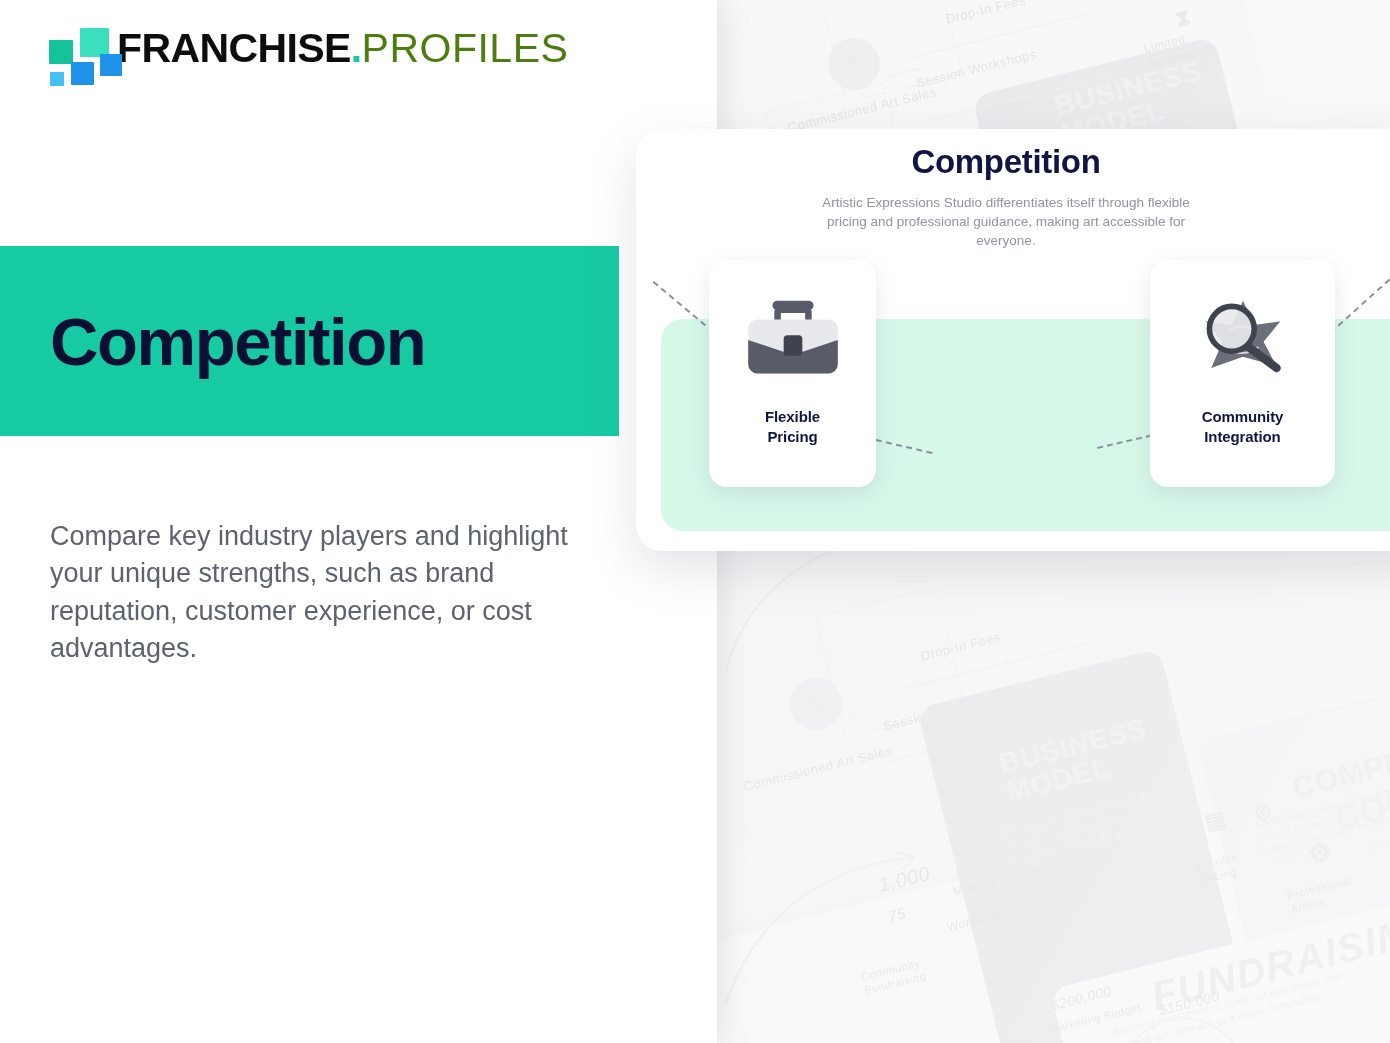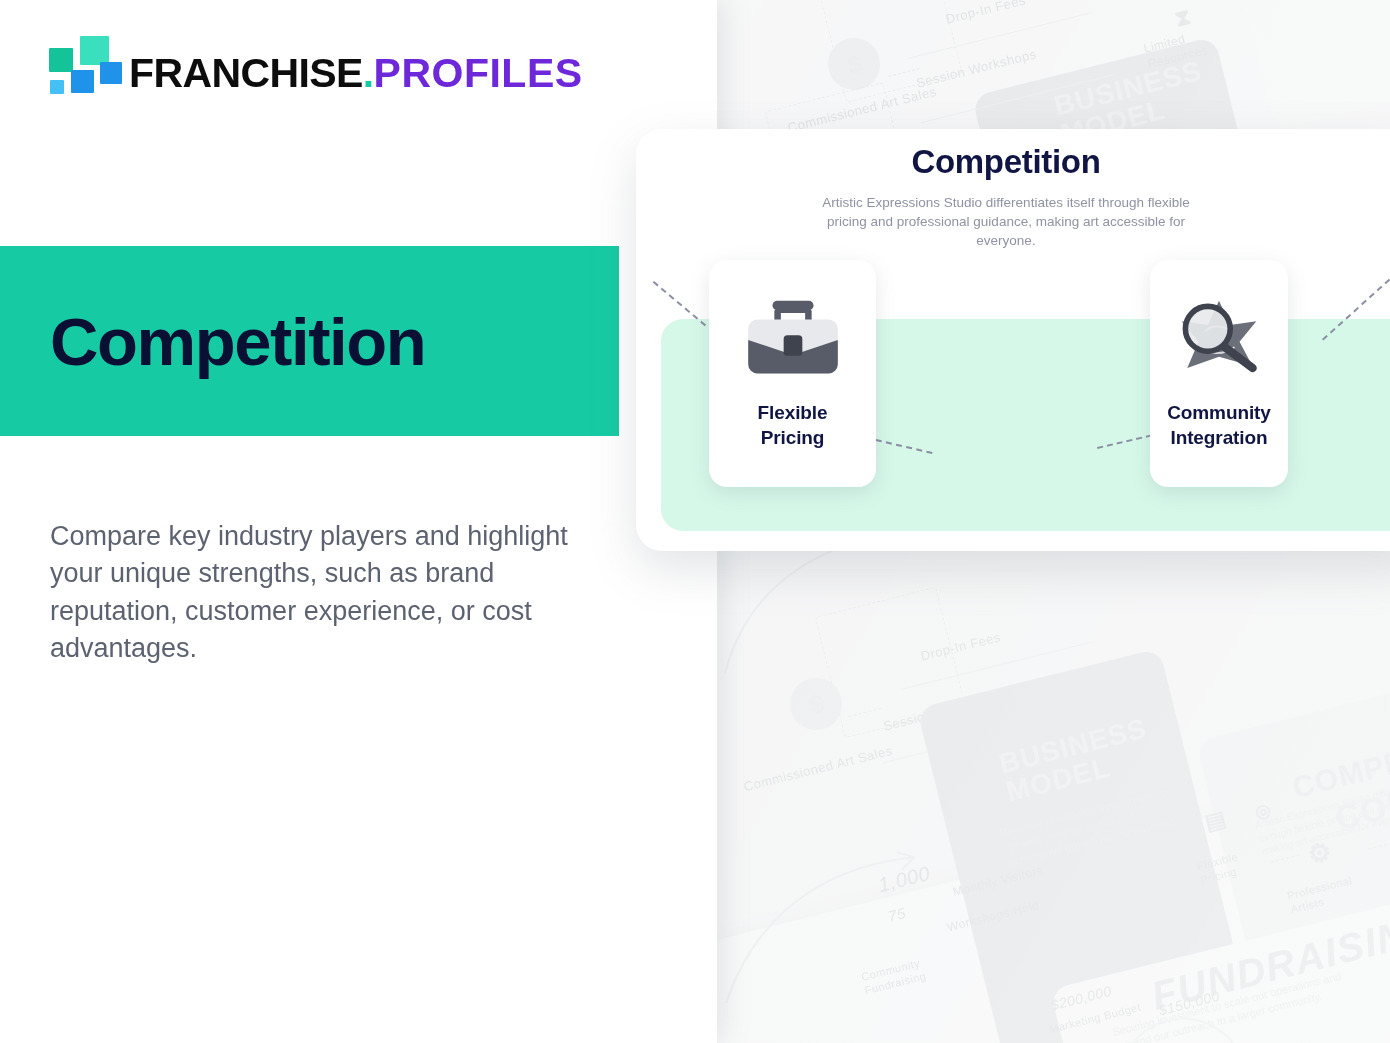--- a/index.html
+++ b/index.html
@@ -105,24 +105,24 @@
     left: 0; top: 0;
     width: 717px;
     height: 1043px;
     background: #ffffff;
     box-shadow: 6px 0 26px rgba(130,138,146,0.18);
   }
 
   
   .logo {
     position: absolute;
-    left: 47px; top: 36px;
+    left: 47px; top: 28px;
     display: flex;
-    align-items: flex-end;
-    gap: 20px;
+    align-items: flex-start;
+    gap: 8px;
   }
   .logo-mark {
     position: relative;
     width: 62px; height: 58px;
   }
   .logo-mark i {
     position: absolute;
     display: block;
     border-radius: 1px;
   }
@@ -135,21 +135,21 @@
   .logo-text {
     display: flex;
     align-items: baseline;
     font-size: 41px;
     line-height: 1;
     letter-spacing: -0.6px;
     white-space: nowrap;
   }
   .logo-bold { font-weight: 700; color: #0d0d0d; }
   .logo-dot  { font-weight: 700; color: #19c9a3; }
-  .logo-thin { font-weight: 700; color: #6d28d9; letter-spacing: 0.5px; }
+  .logo-thin { font-weight: 400; color: #4d7c0f; letter-spacing: 0.5px; }
 
   
   .title-band {
     position: absolute;
     left: 0; top: 246px;
     width: 619px;
     height: 190px;
     background: #16cba4;
     display: flex;
     align-items: center;
@@ -231,31 +231,31 @@
     position: absolute;
     background: #ffffff;
     border-radius: 18px;
     box-shadow: 0 6px 20px rgba(100,110,125,0.16);
     display: flex;
     flex-direction: column;
     align-items: center;
   }
   .tile-a { left: 73px;  top: 131px; width: 167px; height: 227px; }
   .tile-b { left: 294px; top: 151px; width: 167px; height: 227px; }
-  .tile-c { left: 514px; top: 131px; width: 138px; height: 227px; }
+  .tile-c { left: 514px; top: 131px; width: 185px; height: 227px; }
 
   .tile-icon {
     margin-top: 26px;
     width: 120px; height: 108px;
     display: flex; align-items: center; justify-content: center;
   }
   .tile-label {
-    margin-top: 6px;
+    margin-top: 13px;
     text-align: center;
-    font-size: 19px;
+    font-size: 15px;
     font-weight: 800;
     line-height: 1.32;
     color: #101543;
     letter-spacing: -0.1px;
     white-space: pre-line;
   }
 </style>
 </head>
 <body>
 

